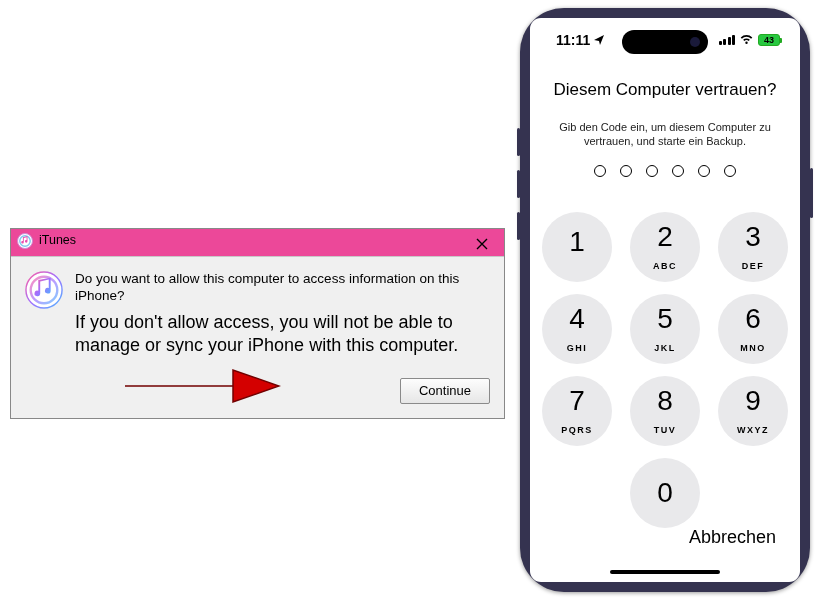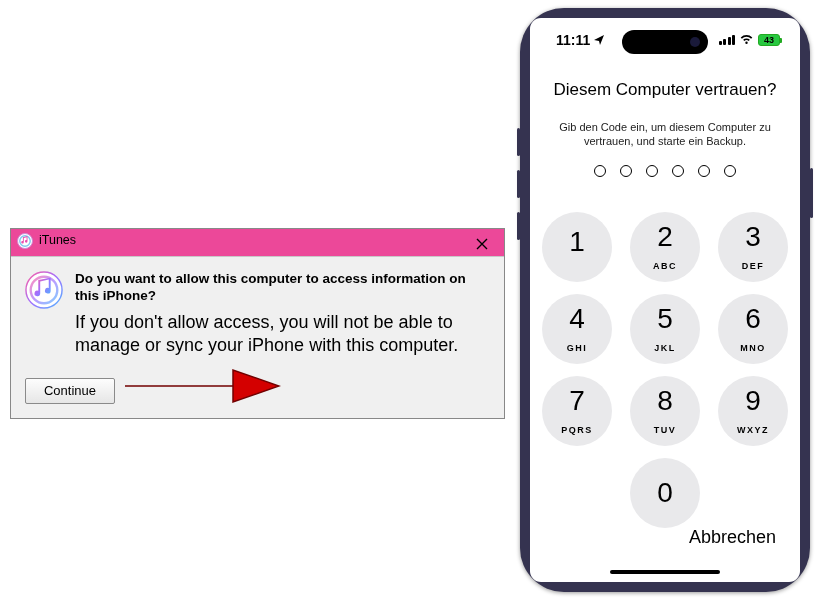--- a/index.html
+++ b/index.html
@@ -35,24 +35,24 @@
     display: flex; align-items: center; justify-content: center;
     font-size: 16px; line-height: 1;
     cursor: pointer;
   }
   .dlgbody {
     display: flex;
     padding: 14px 14px 4px 14px;
   }
   .dlg-icon { width: 40px; flex: none; margin-right: 10px; }
   .dlg-icon svg { width: 38px; height: 38px; }
-  .dlg-text .heading { font-weight: bold; font-size: 13.5px; margin-bottom: 6px; line-height: 1.25; }
+  .dlg-text .heading { font-weight: normal; font-size: 13.5px; margin-bottom: 6px; line-height: 1.25; }
   .dlg-text .sub { font-size: 18px; line-height: 1.3; }
   .dlg-buttons {
-    display: flex; justify-content: space-between;
+    display: flex; justify-content: flex-end;
     padding: 16px 14px 14px 14px;
     position: relative;
   }
   .winbtn {
     min-width: 90px; height: 26px;
     background: linear-gradient(#fdfdfd,#e6e6e6);
     border: 1px solid #8a8a8a;
     border-radius: 2px;
     font-size: 13px;
     cursor: pointer;

